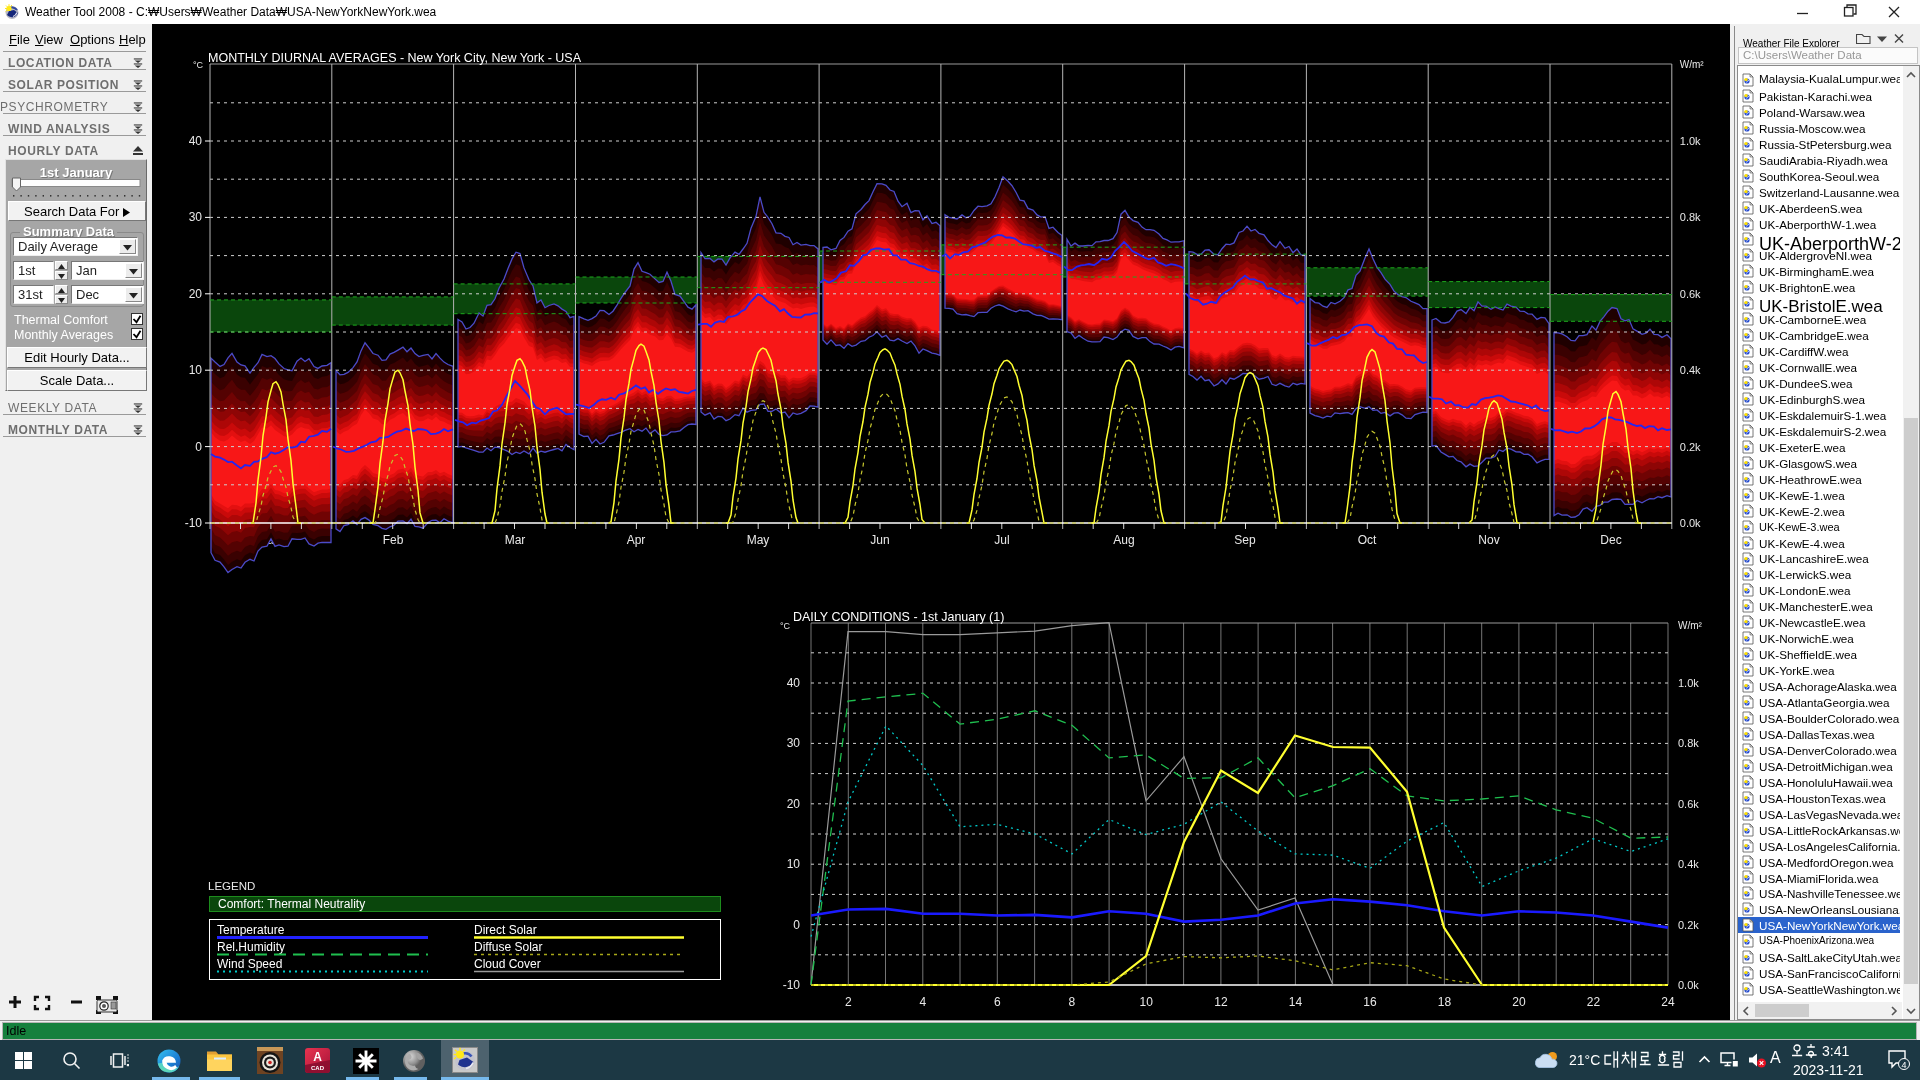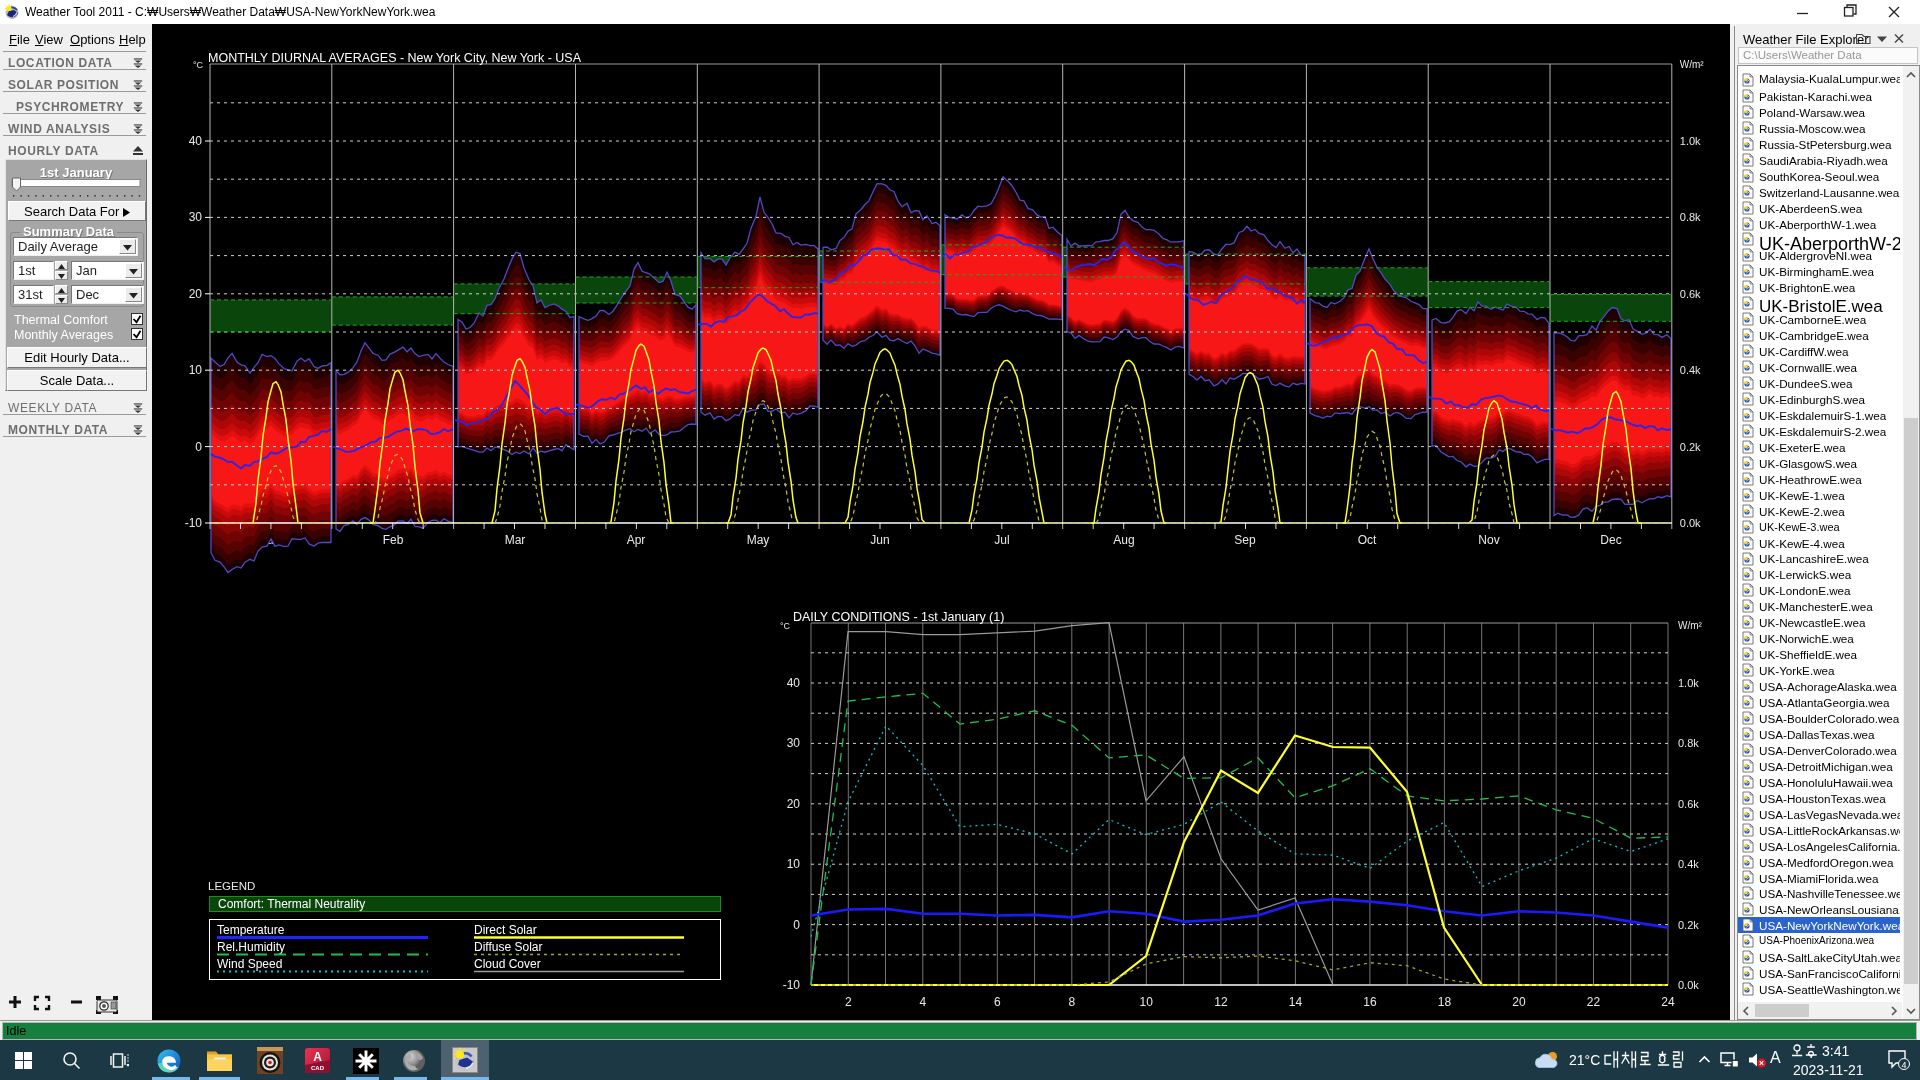--- a/index.html
+++ b/index.html
@@ -8,21 +8,21 @@
       <circle cx="5" cy="4.5" r="2.6" fill="#ffe818"></circle>
       <g stroke="#ffe818" stroke-width="1">
         <path d="M5 0.2 v2"></path>
         <path d="M1 4.5 h2"></path>
         <path d="M2 1.5 l1.4 1.4"></path>
         <path d="M8 1 l-1.4 1.4"></path>
         <path d="M1.5 7.5 l1.4-1.2"></path>
       </g>
       <path d="M9 12.5 a6.5 6.5 0 0 0 4-4" stroke="#e8e8f2" stroke-width="1.2" fill="none"></path>
     </svg>
-    <div class="abs" style="left:25px;top:5px;font-size:12px;color:#000">Weather Tool 2011  -  C:₩Users₩Weather Data₩USA-NewYorkNewYork.wea</div>
+    <div class="abs" style="left:25px;top:5px;font-size:12px;color:#000">Weather Tool 2008  -  C:₩Users₩Weather Data₩USA-NewYorkNewYork.wea</div>
     <svg class="abs" style="left:1780px;top:0" width="140" height="26" viewBox="0 0 140 26">
       <g stroke="#222" stroke-width="1.3" fill="none">
         <path d="M17 13.5 h11"></path>
         <rect x="64.5" y="7.5" width="8.5" height="8.5"></rect>
         <path d="M67 7.5 v-2.5 h9 v9 h-2.5"></path>
         <path d="M109 7 l10 10 M119 7 l-10 10"></path>
       </g>
     </svg>
   </div>
 <div class="abs" style="left:0;top:26px;width:152px;height:994px;background:#f0f0f0">
@@ -44,21 +44,21 @@
     <div class="abs" style="left:8px;top:52px;font-size:12px;font-weight:bold;color:#6e6e6e;letter-spacing:0.6px">SOLAR POSITION</div>
     <svg style="position:absolute;left:133px;top:54px" width="10" height="10" viewBox="0 0 10 12">
       <g fill="#333">
         <polygon points="0,0.5 10,0.5 10,1.8 0,1.8"></polygon>
         <polygon points="1,3 9,3 5,6"></polygon>
         <polygon points="0,6.5 10,6.5 10,7.8 0,7.8"></polygon>
         <polygon points="1,9 9,9 5,12"></polygon>
       </g>
     </svg>
     <div class="abs" style="left:3px;top:65px;width:143px;height:1px;background:#9a9a9a"></div>
-    <div class="abs" style="left:16px;top:74px;font-size:12px;font-weight:bold;color:#6e6e6e;letter-spacing:0.6px">PSYCHROMETRY</div>
+    <div class="abs" style="left:0;top:74px;font-size:12px;font-weight:normal;color:#6e6e6e;letter-spacing:0.6px">PSYCHROMETRY</div>
     <svg style="position:absolute;left:133px;top:76px" width="10" height="10" viewBox="0 0 10 12">
       <g fill="#333">
         <polygon points="0,0.5 10,0.5 10,1.8 0,1.8"></polygon>
         <polygon points="1,3 9,3 5,6"></polygon>
         <polygon points="0,6.5 10,6.5 10,7.8 0,7.8"></polygon>
         <polygon points="1,9 9,9 5,12"></polygon>
       </g>
     </svg>
     <div class="abs" style="left:3px;top:87px;width:143px;height:1px;background:#9a9a9a"></div>
     <div class="abs" style="left:8px;top:96px;font-size:12px;font-weight:bold;color:#6e6e6e;letter-spacing:0.6px">WIND ANALYSIS</div>
@@ -579,21 +579,21 @@
 <text x="217" y="968" fill="#ffffff" font-size="12">Wind Speed</text>
 <line x1="217" y1="971.5" x2="428" y2="971.5" stroke="#00c8c8" stroke-width="2" stroke-dasharray="2 4"></line>
 <text x="474" y="934" fill="#ffffff" font-size="12">Direct Solar</text>
 <line x1="474" y1="937.5" x2="684" y2="937.5" stroke="#ffff30" stroke-width="2.5"></line>
 <text x="474" y="951" fill="#ffffff" font-size="12">Diffuse Solar</text>
 <line x1="474" y1="954.5" x2="684" y2="954.5" stroke="#a8a818" stroke-width="1.5" stroke-dasharray="3 4"></line>
 <text x="474" y="968" fill="#ffffff" font-size="12">Cloud Cover</text>
 <line x1="474" y1="971.5" x2="684" y2="971.5" stroke="#9a9a9a" stroke-width="1.5"></line>
 </svg>
 <div class="abs" style="left:1734px;top:26px;width:186px;height:994px;background:#f0f0f0;border-left:1px solid #8a8a8a">
-    <div class="abs" style="left:8px;top:6px;font-size:13px;color:#000">Weather File Explorer</div>
+    <div class="abs" style="left:8px;top:12px;font-size:10px;color:#000">Weather File Explorer</div>
     <svg class="abs" style="left:121px;top:6px" width="54" height="13" viewBox="0 0 54 13">
       <path d="M0.5 2.5 h5.5 l2 2 h6 v7 h-13.5 z" fill="none" stroke="#444" stroke-width="1.1"></path>
       <polygon points="21,4.5 31,4.5 26,10" fill="#444"></polygon>
       <path d="M39 2.5 l8 8 M47 2.5 l-8 8" stroke="#444" stroke-width="1.4"></path>
     </svg>
     <div class="abs" style="left:3px;top:21px;width:180px;height:17px;background:#fbfbfb;border:1px solid #c4c4c4">
       <div class="abs" style="left:4px;top:1px;font-size:11.5px;color:#979797">C:\Users\Weather Data</div>
     </div>
     <div class="abs" style="left:2px;top:39px;width:183px;height:955px;background:#fff;border:1px solid #8a8a8a">
       <svg style="position:absolute;left:4px;top:7px" width="12" height="14" viewBox="0 0 12 14">

